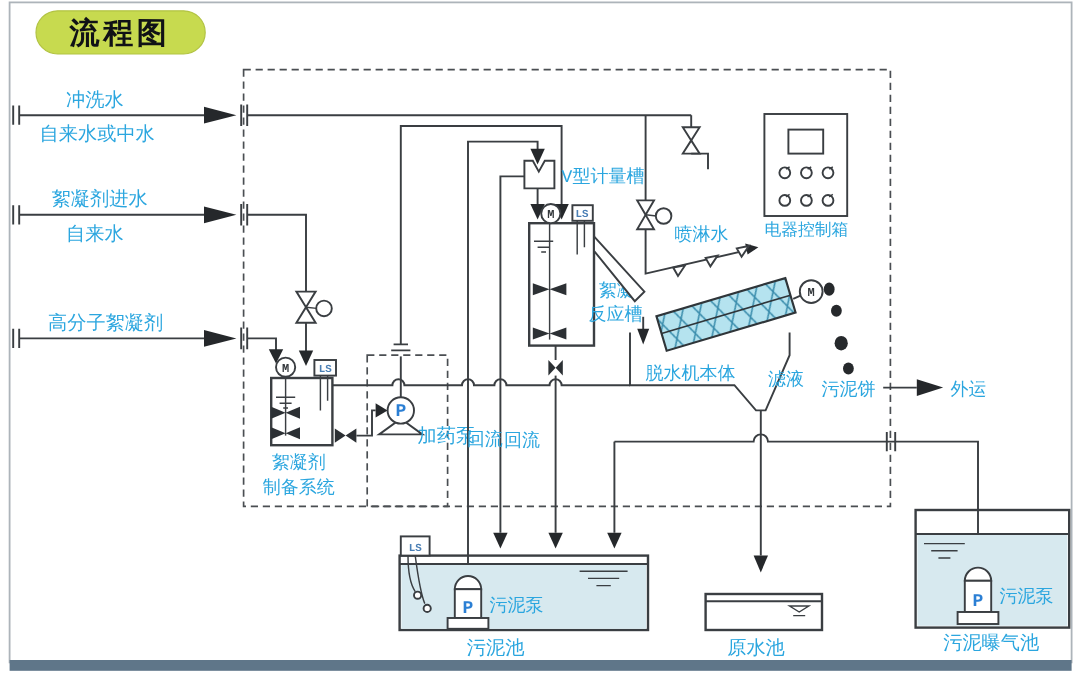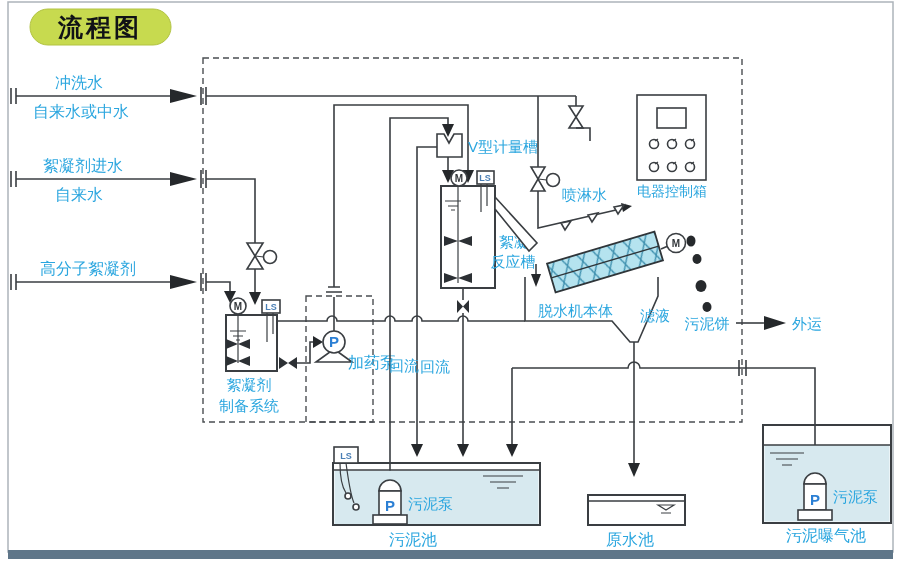--- a/index.html
+++ b/index.html
@@ -1,17 +1,17 @@
 <!DOCTYPE html>
 <html><head>
 <meta charset="utf-8">
 <style>
   html,body{margin:0;padding:0;background:#f4f4f2;}
   .stage{position:relative;width:900px;height:561px;background:#ffffff;overflow:hidden;
-         font-family:Liberation Sans, sans-serif;}
+         font-family:Liberation Mono, monospace;}
   svg{position:absolute;left:0;top:0;}
   .ln{stroke:#3a3e42;stroke-width:1.6;fill:none;}
   .ln2{stroke:#3a3e42;stroke-width:2;fill:none;}
   .thin{stroke:#3a3e42;stroke-width:1.2;fill:none;}
   .dash{stroke:#4a4e52;stroke-width:1.4;fill:none;stroke-dasharray:6 4;}
   .arw{fill:#25282b;stroke:none;}
   .sym{stroke:#3a3e42;stroke-width:1.6;fill:#ffffff;}
   .symf{fill:#2c3034;stroke:none;}
   .lbl{fill:#2ba6df;font-size:15px;}
   .lbl16{fill:#2ba6df;font-size:16px;}

